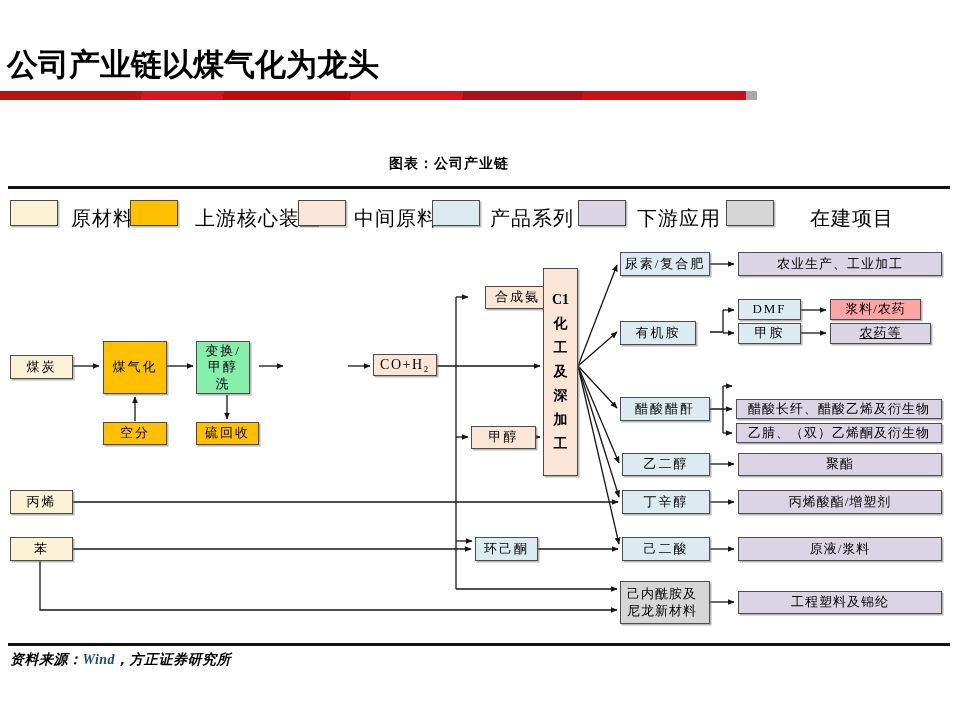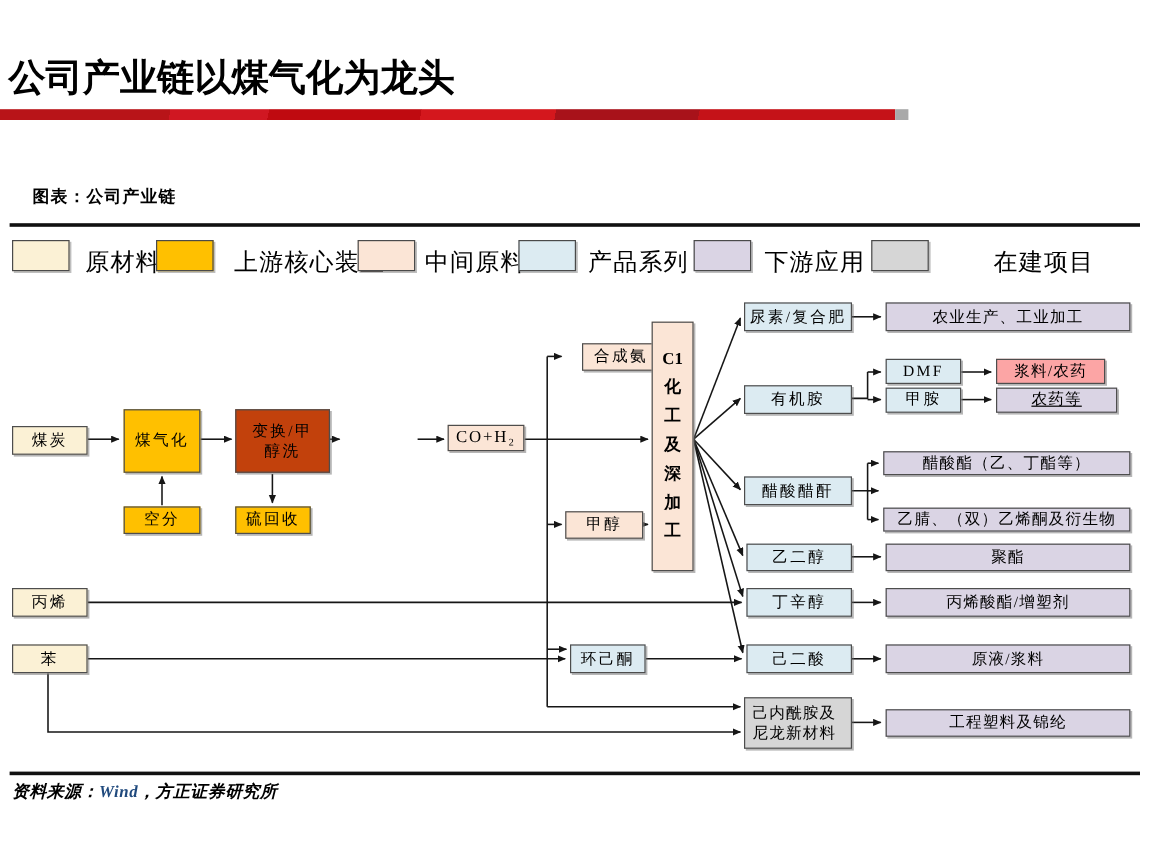--- a/index.html
+++ b/index.html
@@ -15,22 +15,22 @@
   }
   .title-bar{
     position:absolute;left:0;top:55px;width:746px;height:9px;
     background:linear-gradient(100deg,
       #b81418 0%,#b81418 19%,#d01722 19%,#d01722 30%,
       #bf0a10 30%,#bf0a10 47%,#d4171d 47%,#d4171d 62%,
       #a8121a 62%,#a8121a 78%,#c51218 78%,#c51218 100%);
   }
   .title-bar-tip{position:absolute;left:746px;top:55px;width:11px;height:9px;background:#a9a9a9;}
   .chart-caption{
-    position:absolute;left:0;top:119px;width:898px;
-    font-weight:bold;font-size:14px;letter-spacing:1px;padding-left:27px;
+    position:absolute;left:0;top:119px;width:898px;text-align:center;
+    font-weight:bold;font-size:14px;letter-spacing:1px;
   }
   .rule{position:absolute;left:8px;width:942px;height:3px;background:#111;}
   .rule-top{top:150px;}
   .rule-bottom{top:607px;}
   
   .legend-swatch{
     position:absolute;top:164px;width:48px;height:26px;
     border:1.4px solid #4a4a4a;box-sizing:border-box;
     box-shadow:1.5px 1.5px 0 rgba(110,110,110,.45);
   }
@@ -76,21 +76,21 @@
   <div class="legend-label" style="left:71px">原材料</div>
   <div class="legend-swatch" style="left: 130px; background: rgb(255, 192, 0);"></div>
   <div class="legend-label" style="left:195px">上游核心装置</div>
   <div class="legend-swatch" style="left: 298px; background: rgb(251, 229, 214);"></div>
   <div class="legend-label" style="left:354px">中间原料</div>
   <div class="legend-swatch" style="left: 432px; background: rgb(220, 235, 242);"></div>
   <div class="legend-label" style="left:490px">产品系列</div>
   <div class="legend-swatch" style="left: 578px; background: rgb(218, 212, 228);"></div>
   <div class="legend-label" style="left:637px">下游应用</div>
   <div class="legend-swatch" style="left: 726px; background: rgb(214, 214, 214);"></div>
-  <div class="legend-label" style="left:828px">在建项目</div>
+  <div class="legend-label" style="left:810px">在建项目</div>
 
   <svg class="connectors" viewBox="0 0 959 719">
     <defs>
       <marker id="ah" markerWidth="8" markerHeight="8" refX="6.4" refY="3" orient="auto" markerUnits="userSpaceOnUse">
         <path d="M0,0 L7,3 L0,6 z" fill="#161616"></path>
       </marker>
     </defs>
 
     <line x1="73" y1="330" x2="99" y2="330" marker-end="url(#ah)"></line>
     <line x1="135" y1="385" x2="135" y2="361" marker-end="url(#ah)"></line>
@@ -137,44 +137,44 @@
     <polyline points="40,525 40,574 612,574"></polyline>
     <line x1="612" y1="574" x2="617" y2="574" marker-end="url(#ah)"></line>
   </svg>
 
   <div class="node" style="left: 10px; top: 319px; width: 63px; height: 24px; background: rgb(251, 241, 213);">煤炭</div>
   <div class="node" style="left: 10px; top: 454px; width: 63px; height: 24px; background: rgb(251, 241, 213);">丙烯</div>
   <div class="node" style="left: 10px; top: 501px; width: 63px; height: 24px; background: rgb(251, 241, 213);">苯</div>
 
   <div class="node" style="left: 103px; top: 305px; width: 64px; height: 53px; background: rgb(255, 192, 0);">煤气化</div>
   <div class="node" style="left: 103px; top: 386px; width: 64px; height: 23px; background: rgb(255, 192, 0);">空分</div>
-  <div class="node two-line" style="left: 196px; top: 305px; width: 79px; height: 53px; background: #c2410c; text-align: center;">变换/甲醇洗</div>
+  <div class="node two-line" style="left: 196px; top: 305px; width: 54px; height: 53px; background: #86efac; text-align: center;">变换/甲醇洗</div>
   <div class="node" style="left: 196px; top: 386px; width: 63px; height: 23px; background: rgb(255, 192, 0);">硫回收</div>
 
   <div class="node mono" style="left: 373px; top: 318px; width: 64px; height: 22px; background: rgb(251, 229, 214);">CO+H₂</div>
   <div class="node" style="left: 485px; top: 250px; width: 65px; height: 23px; background: rgb(251, 229, 214);">合成氨</div>
   <div class="node" style="left: 471px; top: 390px; width: 65px; height: 23px; background: rgb(251, 229, 214);">甲醇</div>
   <div class="node vertical" style="left: 543px; top: 232px; width: 35px; height: 208px; background: rgb(251, 229, 214);">C1<br>化<br>工<br>及<br>深<br>加<br>工</div>
 
   <div class="node" style="left: 620px; top: 216px; width: 90px; height: 24px; background: rgb(220, 235, 242);">尿素/复合肥</div>
-  <div class="node" style="left: 620px; top: 285px; width: 90px; height: 24px; background: rgb(220, 235, 242);">有机胺</div>
+  <div class="node" style="left: 620px; top: 285px; width: 76px; height: 24px; background: rgb(220, 235, 242);">有机胺</div>
   <div class="node" style="left: 738px; top: 263px; width: 63px; height: 21px; background: rgb(220, 235, 242);">DMF</div>
   <div class="node" style="left: 738px; top: 287px; width: 63px; height: 21px; background: rgb(220, 235, 242);">甲胺</div>
   <div class="node" style="left: 620px; top: 361px; width: 90px; height: 24px; background: rgb(220, 235, 242);">醋酸醋酐</div>
   <div class="node" style="left: 622px; top: 417px; width: 88px; height: 23px; background: rgb(220, 235, 242);">乙二醇</div>
   <div class="node" style="left: 622px; top: 454px; width: 88px; height: 24px; background: rgb(220, 235, 242);">丁辛醇</div>
   <div class="node" style="left: 622px; top: 501px; width: 88px; height: 24px; background: rgb(220, 235, 242);">己二酸</div>
   <div class="node" style="left: 475px; top: 501px; width: 63px; height: 24px; background: rgb(220, 235, 242);">环己酮</div>
 
   <div class="node left-align" style="left: 620px; top: 545px; width: 90px; height: 43px; background: rgb(214, 214, 214);">己内酰胺及尼龙新材料</div>
 
   <div class="node wide" style="left: 738px; top: 216px; width: 204px; height: 24px; background: rgb(218, 212, 228);">农业生产、工业加工</div>
   <div class="node wide" style="left: 830px; top: 263px; width: 91px; height: 21px; background: #fca5a5;">浆料/农药</div>
   <div class="node wide" style="left: 830px; top: 287px; width: 101px; height: 21px; background: rgb(218, 212, 228); text-decoration: underline;">农药等</div>
-  <div class="node wide" style="left: 736px; top: 340px; width: 206px; height: 20px; background: rgb(218, 212, 228);">醋酸酯（乙、丁酯等）</div>
+  <div class="node wide" style="left: 736px; top: 363px; width: 206px; height: 20px; background: rgb(218, 212, 228);">醋酸长纤、醋酸乙烯及衍生物</div>
   <div class="node wide" style="left: 736px; top: 387px; width: 206px; height: 20px; background: rgb(218, 212, 228);">乙腈、（双）乙烯酮及衍生物</div>
   <div class="node wide" style="left: 738px; top: 417px; width: 204px; height: 23px; background: rgb(218, 212, 228);">聚酯</div>
   <div class="node wide" style="left: 738px; top: 454px; width: 204px; height: 24px; background: rgb(218, 212, 228);">丙烯酸酯/增塑剂</div>
   <div class="node wide" style="left: 738px; top: 501px; width: 204px; height: 24px; background: rgb(218, 212, 228);">原液/浆料</div>
   <div class="node wide" style="left: 738px; top: 555px; width: 204px; height: 23px; background: rgb(218, 212, 228);">工程塑料及锦纶</div>
 
   <div class="rule rule-bottom"></div>
 
   <div class="source-note">
     <span>资料来源：</span><span class="wind">Wind</span><span>，方正证券研究所</span>

